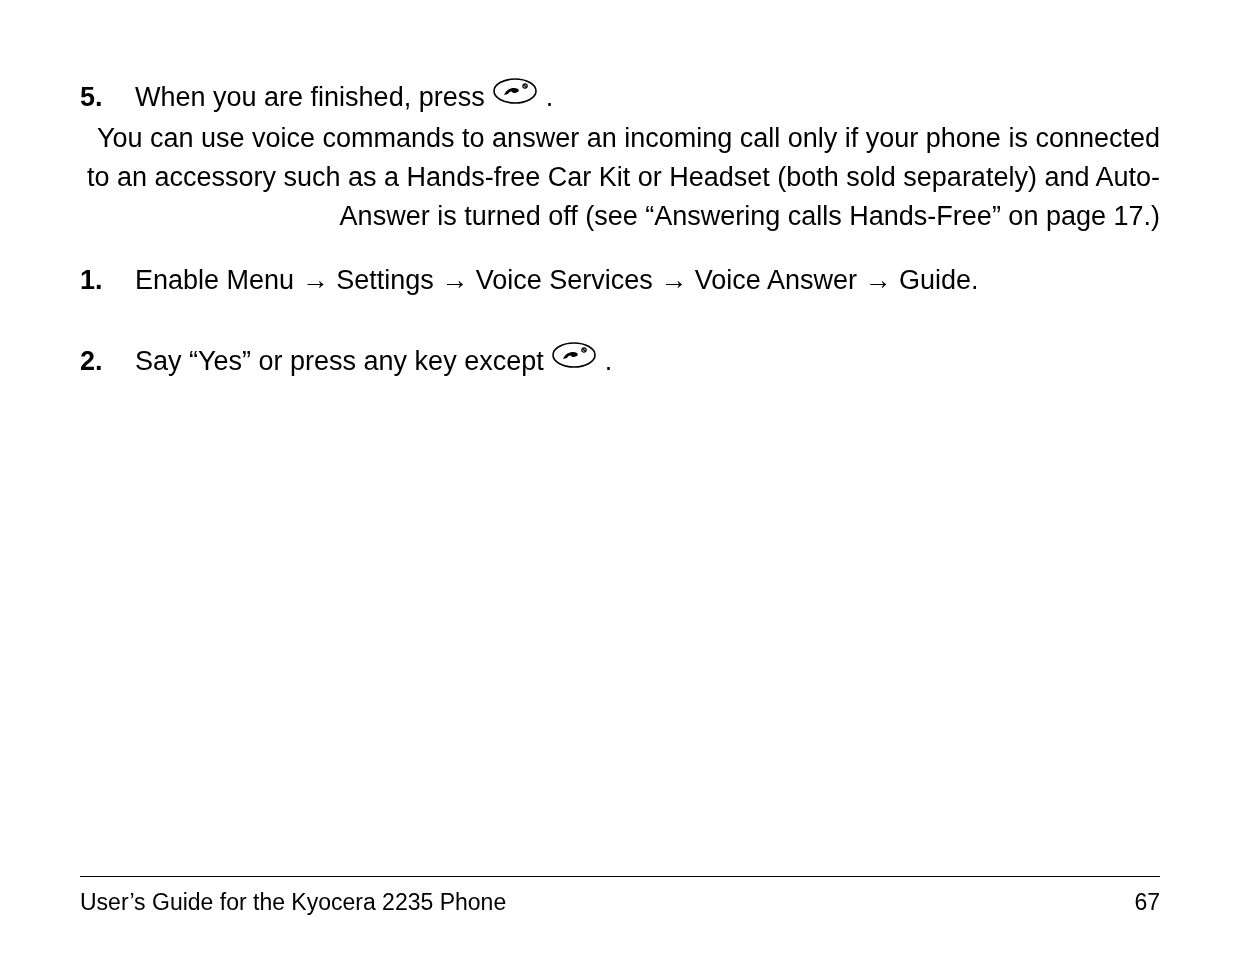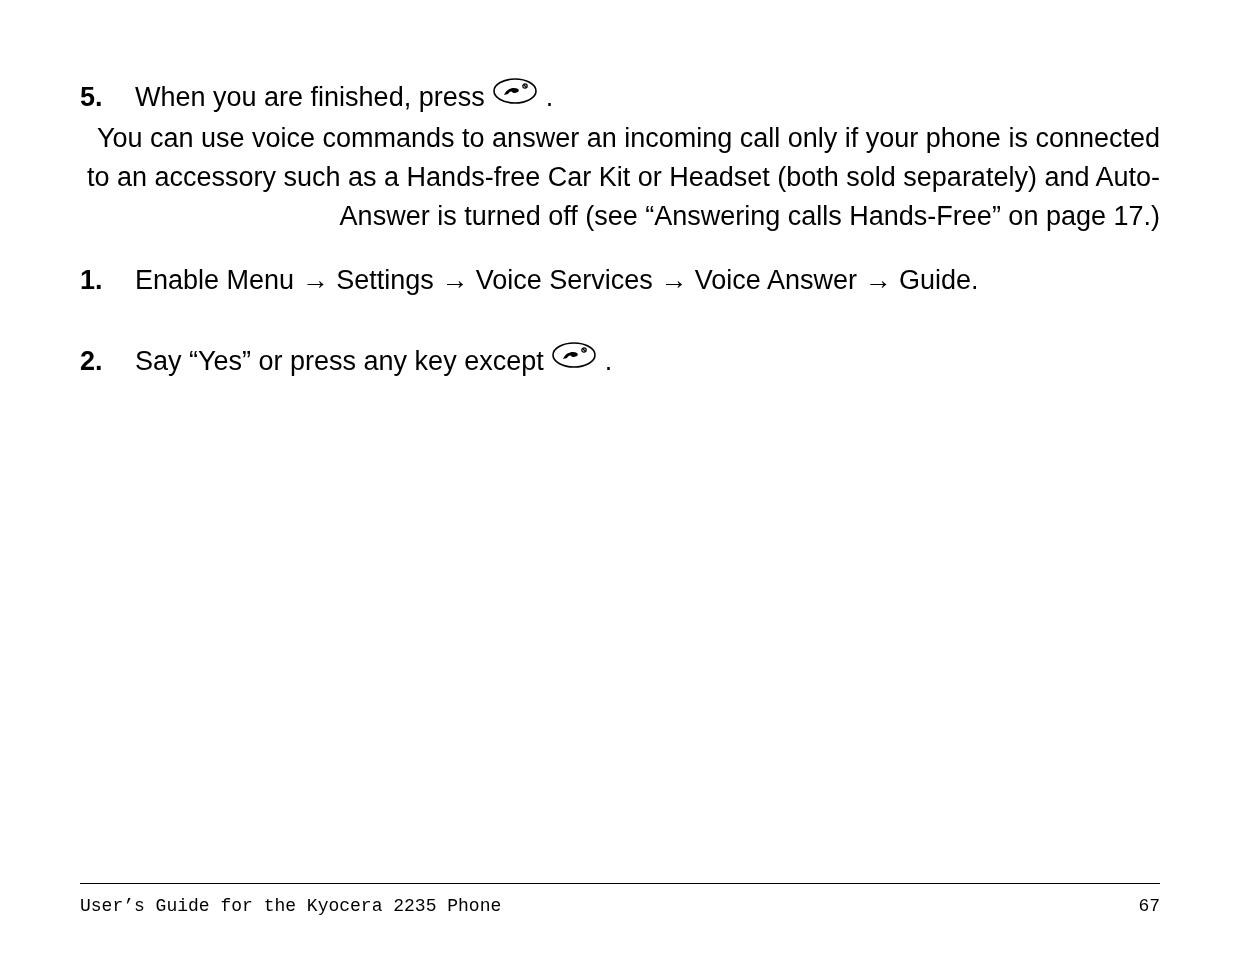--- a/index.html
+++ b/index.html
@@ -62,22 +62,21 @@
     bottom: 38px;
   }
   .footer-rule {
     border: none;
     border-top: 1.5px solid #000;
     margin: 0 0 12px 0;
   }
   .footer-line {
     display: flex;
     justify-content: space-between;
-    font-size: 18px;
-    font-family: Liberation Mono, monospace;
+    font-size: 23px;
   }
 </style>
 </head>
 <body>
 
 <div class="page">
 
   <div class="row">
     <div class="num-col">5.</div>
     <div class="body-col">

